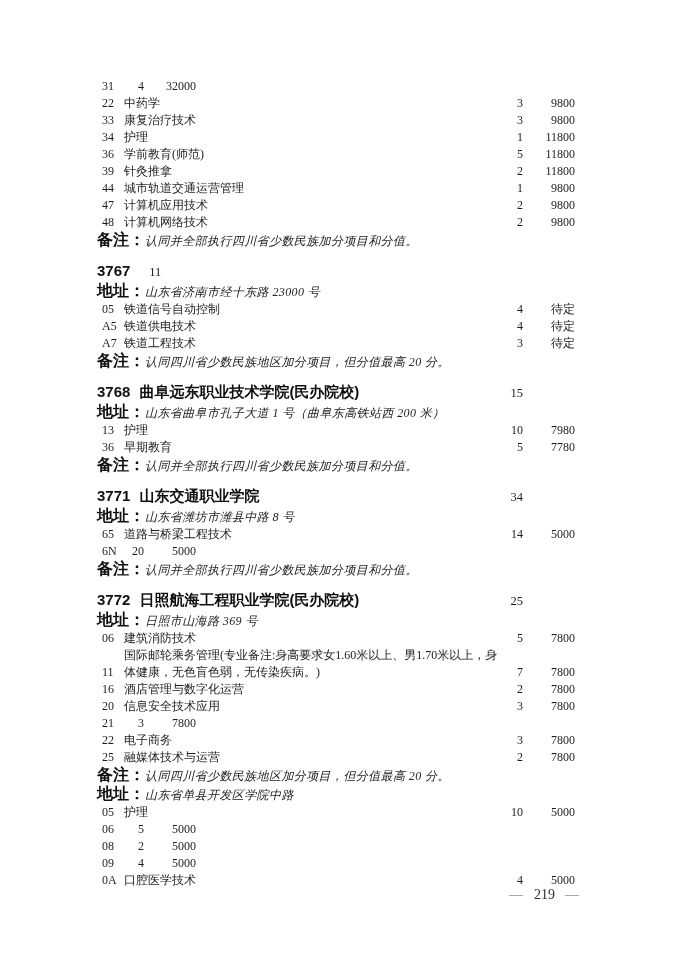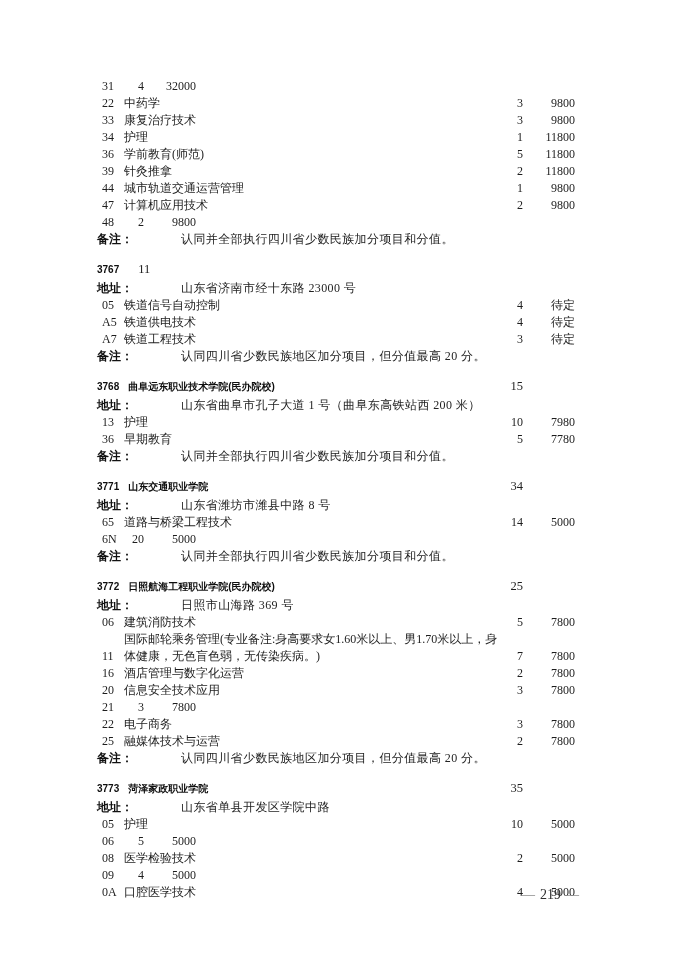--- a/index.html
+++ b/index.html
@@ -18,48 +18,48 @@
   
   .college-header {
     display: flex;
     align-items: baseline;
     margin-top: 11px;
     line-height: 20px;
   }
   .college-code, .college-name {
     font-family: "Liberation Sans", "DejaVu Sans", sans-serif;
     font-weight: 700;
-    font-size: 10px;
+    font-size: 15px;
     color: #0f0f0f;
     white-space: nowrap;
   }
   .college-code { margin-right: 9px; }
   .college-name { flex: 1; overflow: hidden; }
   .college-count {
     width: 22px;
     text-align: right;
     font-size: 12.5px;
     color: #1d1d1d;
   }
   .college-fee-spacer { width: 52px; }
   
   .address-line, .remark-line {
     line-height: 17px;
     font-size: 12px;
   }
   .line-label {
     font-family: "Liberation Sans", "DejaVu Sans", sans-serif;
     font-weight: 700;
-    font-size: 12px;
+    font-size: 16px;
     color: #111111;
   }
   .kai {
+    font-style: italic;
     letter-spacing: 0.4px;
     color: #222222;
-    margin-left: 48px;
   }
   
   .row {
     display: flex;
     align-items: flex-end;
     line-height: 17px;
     font-size: 12px;
     padding-left: 5px;
   }
   .row-code { width: 22px; flex: none; white-space: nowrap; }
@@ -69,21 +69,21 @@
   
   .footer {
     position: absolute;
     top: 886px;
     right: 100px;
     font-size: 14px;
     line-height: 18px;
     white-space: nowrap;
   }
   .footer .dash { color: #8a8a8a; letter-spacing: 1px; }
-  .footer .pagenum { color: #2f2f2f; margin: 0 4px; }
+  .footer .pagenum { color: #2f2f2f; margin: 0 10px; }
 </style>
 </head>
 <body>
 
 <div class="page">
   <div id="sections">
   <section class="college">
 
     <div class="rows">
   <div class="row">
@@ -136,20 +136,21 @@
 
   <div class="row">
     <span class="row-code">47</span>
     <span class="row-name">计算机应用技术</span>
     <span class="row-quota">2</span>
     <span class="row-fee">9800</span>
   </div>
 
   <div class="row">
     <span class="row-code">48</span>
+    <span class="row-name">计算机网络技术</span>
     <span class="row-quota">2</span>
     <span class="row-fee">9800</span>
   </div>
 </div>
     <div class="remark-line">
       <span class="line-label remark-label">备注：</span><span class="kai remark-text">认同并全部执行四川省少数民族加分项目和分值。</span>
     </div>
   </section>
 
   <section class="college">
@@ -305,46 +306,39 @@
     <span class="row-quota">2</span>
     <span class="row-fee">7800</span>
   </div>
 </div>
     <div class="remark-line">
       <span class="line-label remark-label">备注：</span><span class="kai remark-text">认同四川省少数民族地区加分项目，但分值最高 20 分。</span>
     </div>
   </section>
 
   <section class="college">
-    <div class="college-header">
-      <span class="college-code">3773</span>
-      <span class="college-name">菏泽家政职业学院</span>
-      <span class="college-count">35</span>
-      <span class="college-fee-spacer"></span>
-    </div>
     <div class="address-line">
       <span class="line-label address-label">地址：</span><span class="kai address-text">山东省单县开发区学院中路</span>
     </div>
     <div class="rows">
   <div class="row">
     <span class="row-code">05</span>
     <span class="row-name">护理</span>
     <span class="row-quota">10</span>
     <span class="row-fee">5000</span>
   </div>
 
   <div class="row">
     <span class="row-code">06</span>
     <span class="row-quota">5</span>
     <span class="row-fee">5000</span>
   </div>
 
   <div class="row">
     <span class="row-code">08</span>
-    <span class="row-name">医学检验技术</span>
     <span class="row-quota">2</span>
     <span class="row-fee">5000</span>
   </div>
 
   <div class="row">
     <span class="row-code">09</span>
     <span class="row-quota">4</span>
     <span class="row-fee">5000</span>
   </div>
 

